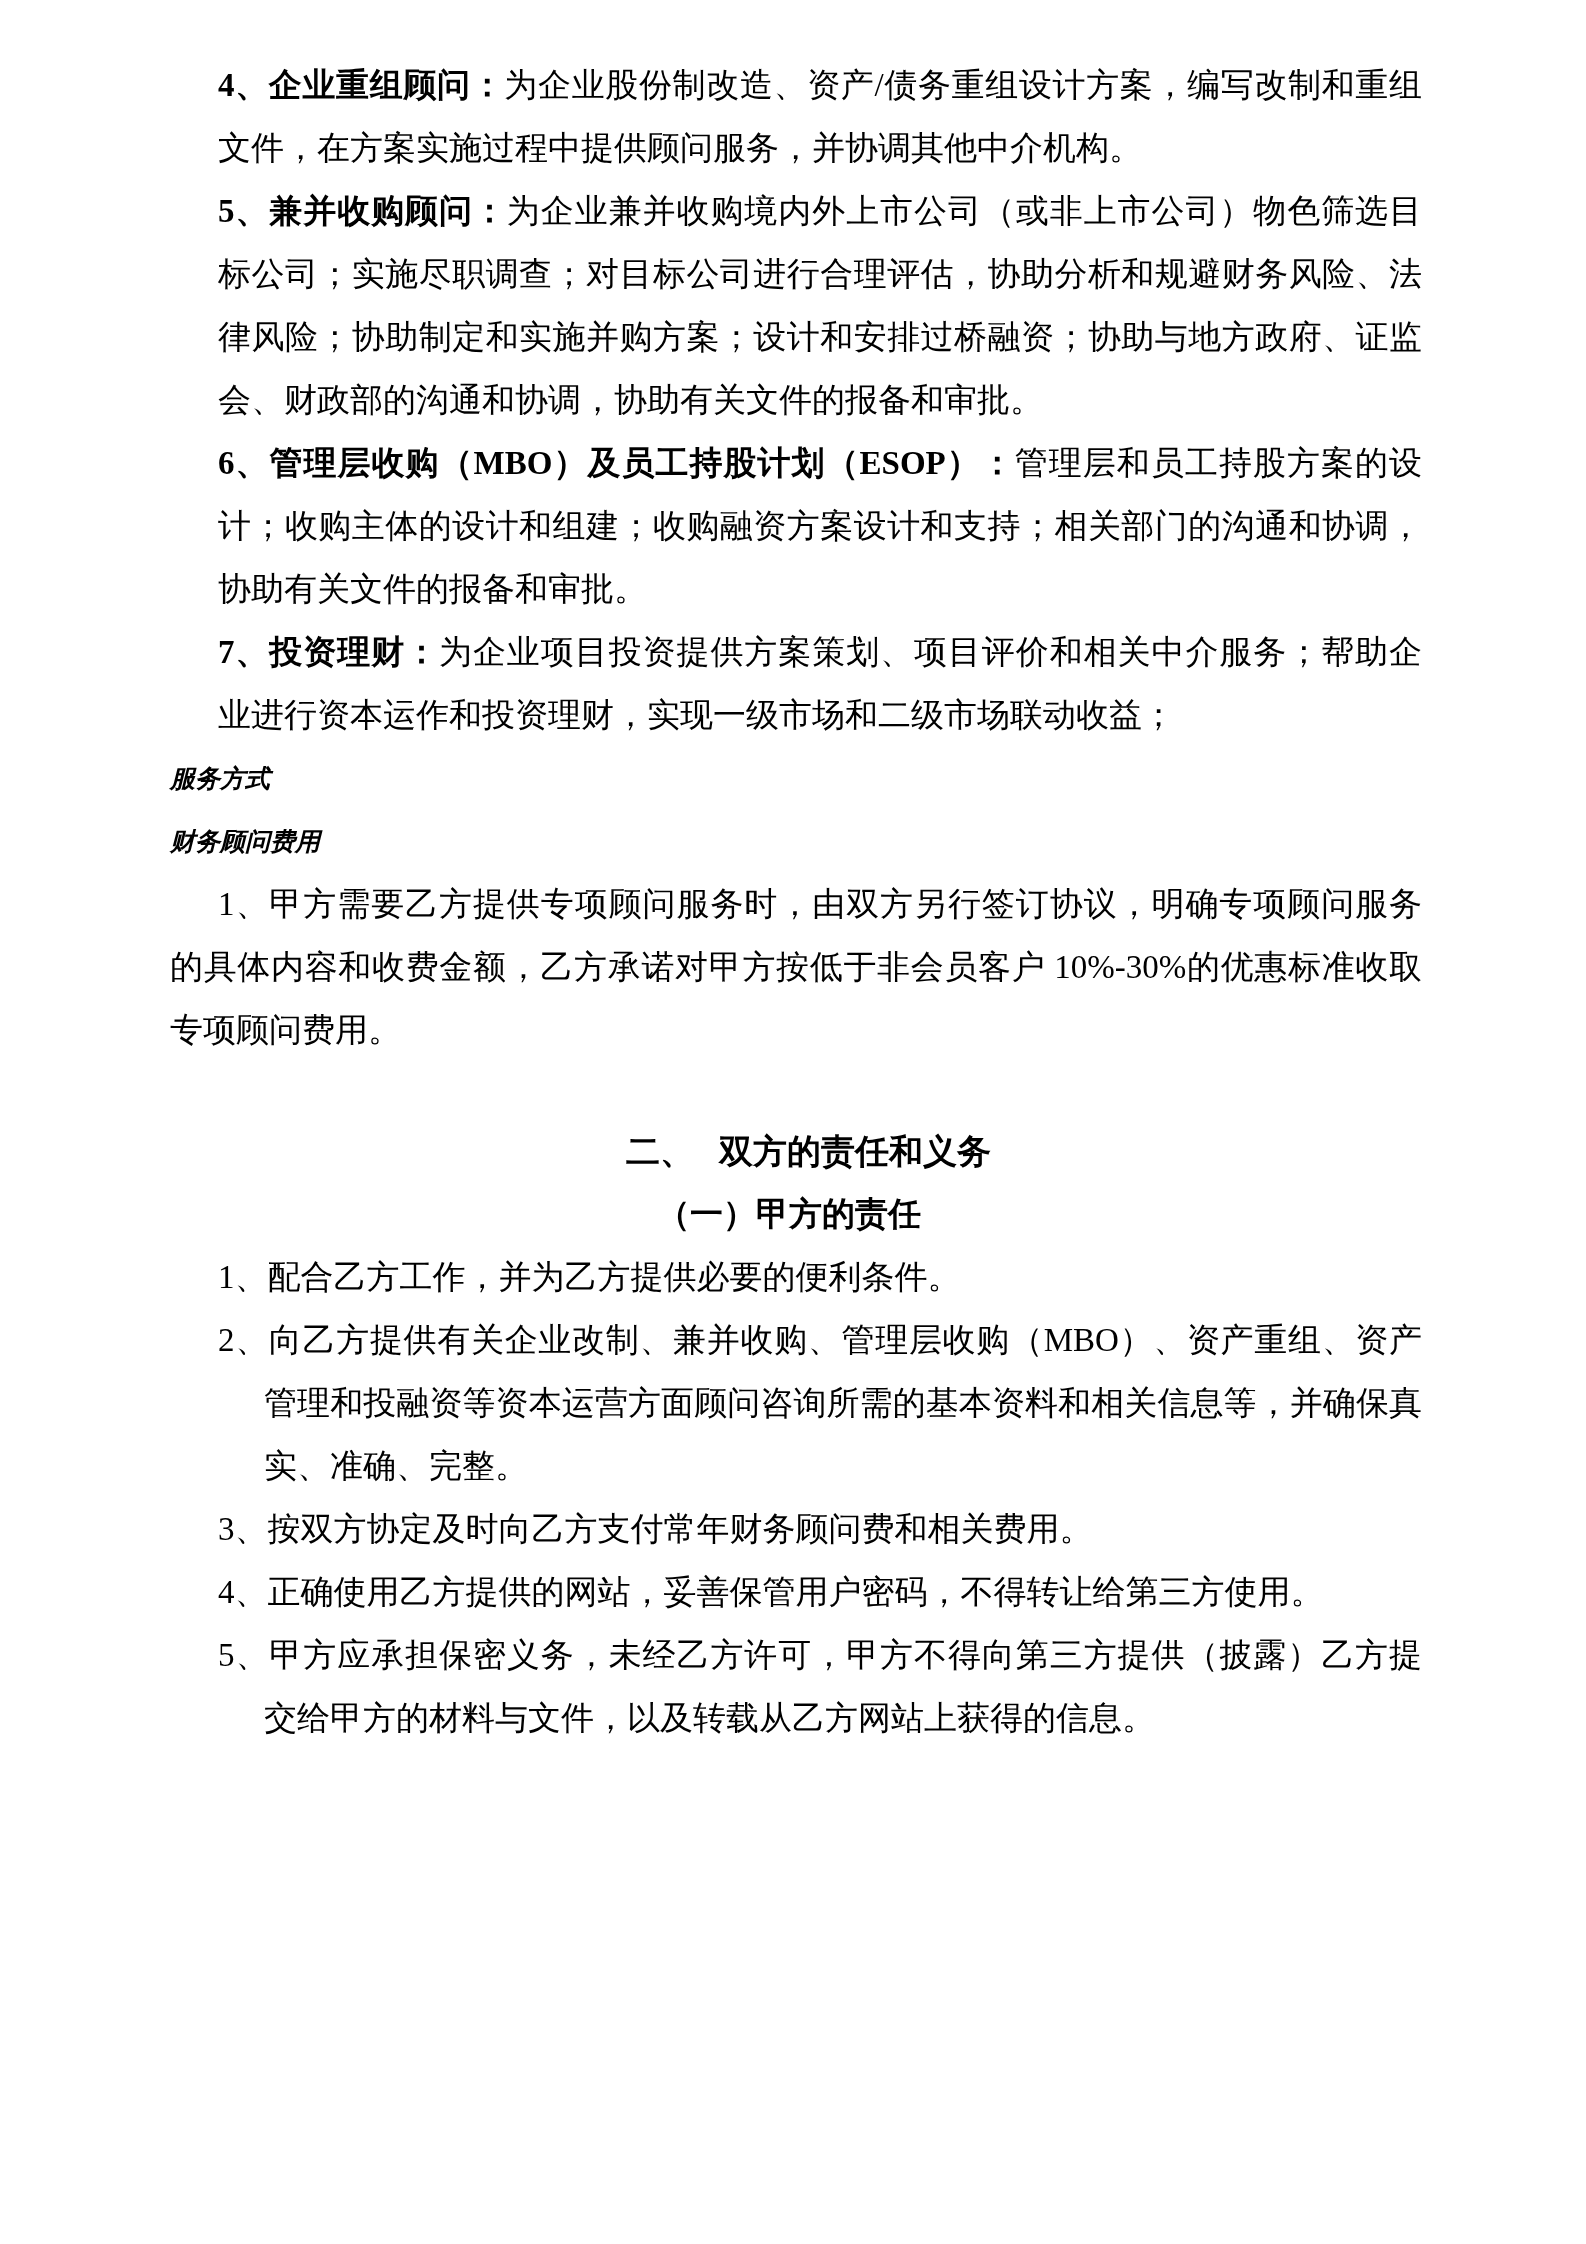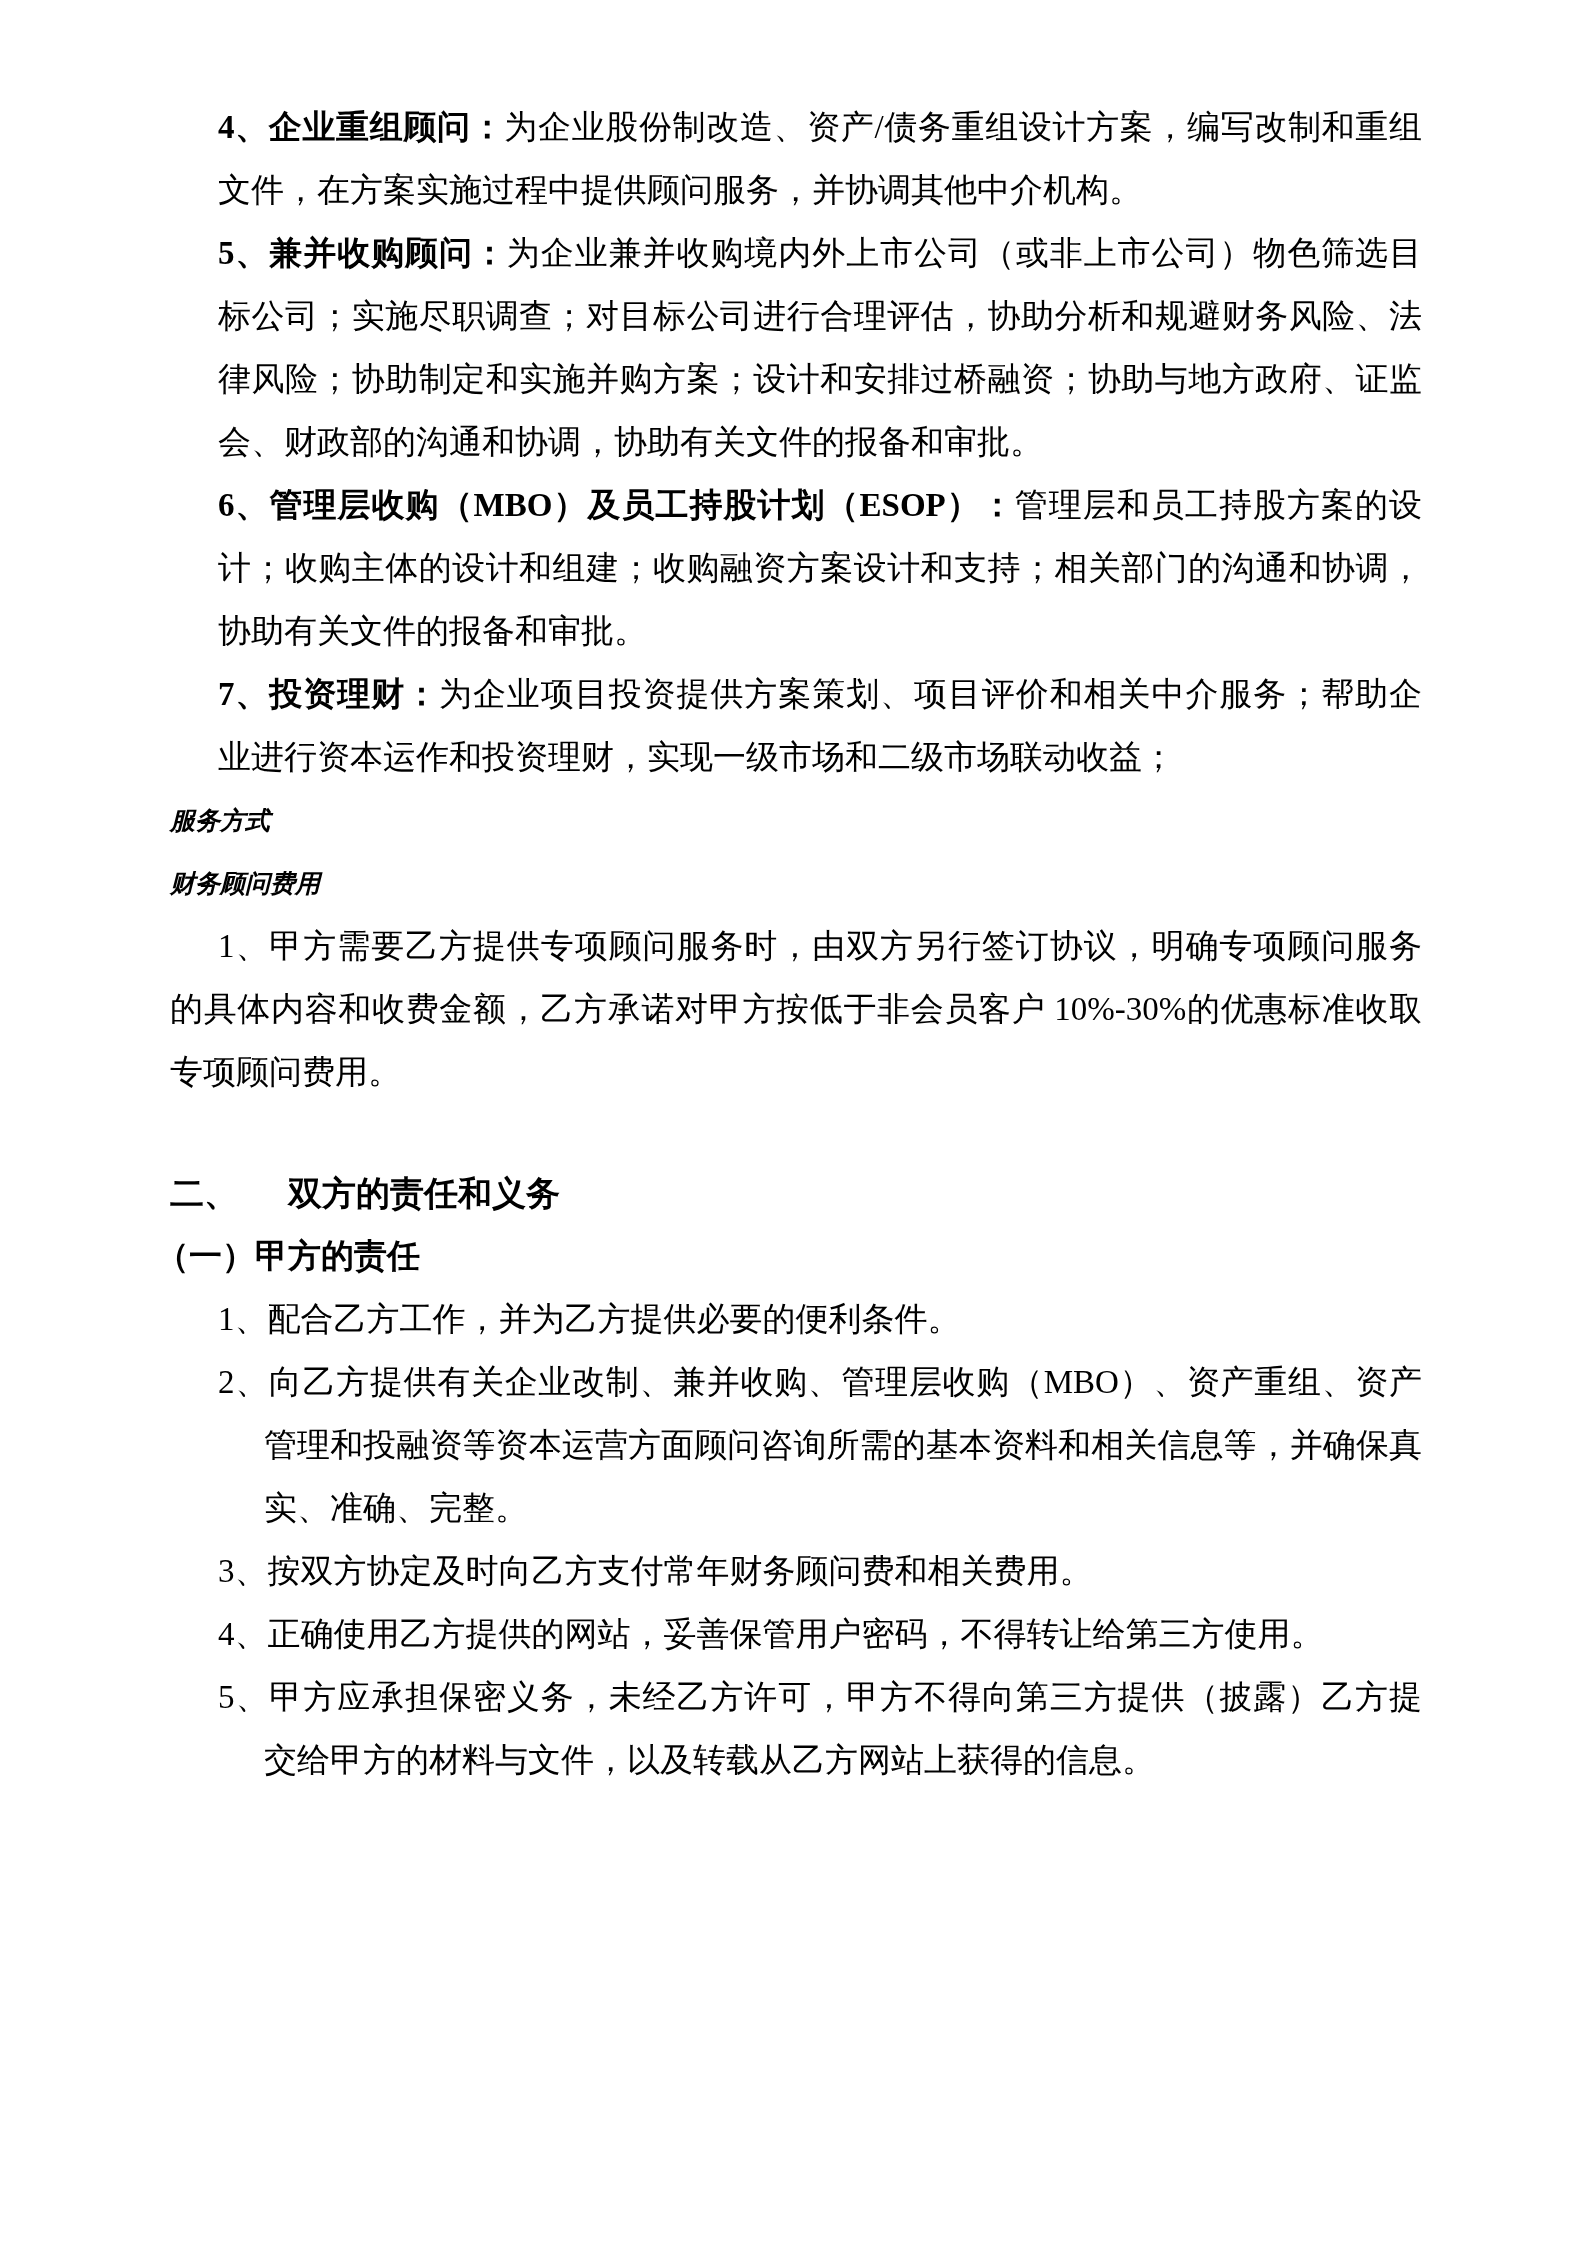--- a/index.html
+++ b/index.html
@@ -7,33 +7,34 @@
     padding: 0;
     background: #ffffff;
   }
   .page {
     position: relative;
     width: 1586px;
     height: 2244px;
     margin: 0 auto;
     background: #ffffff;
     box-sizing: border-box;
-    padding: 96px 164px 0 170px;
+    padding: 54px 164px 0 170px;
     font-family: "Liberation Serif", "DejaVu Serif", serif;
     color: #000000;
     font-size: 33px;
     line-height: 63px;
     overflow: hidden;
   }
   .content {
     width: 100%;
   }
   p, h3, .section-title, .sub-heading {
     margin: 0;
     padding: 0;
+    text-align: center;
   }
   .item {
     margin-left: 48px;
     text-align: justify;
   }
   .lead {
     font-weight: bold;
   }
   .heading {
     font-size: 25px;

